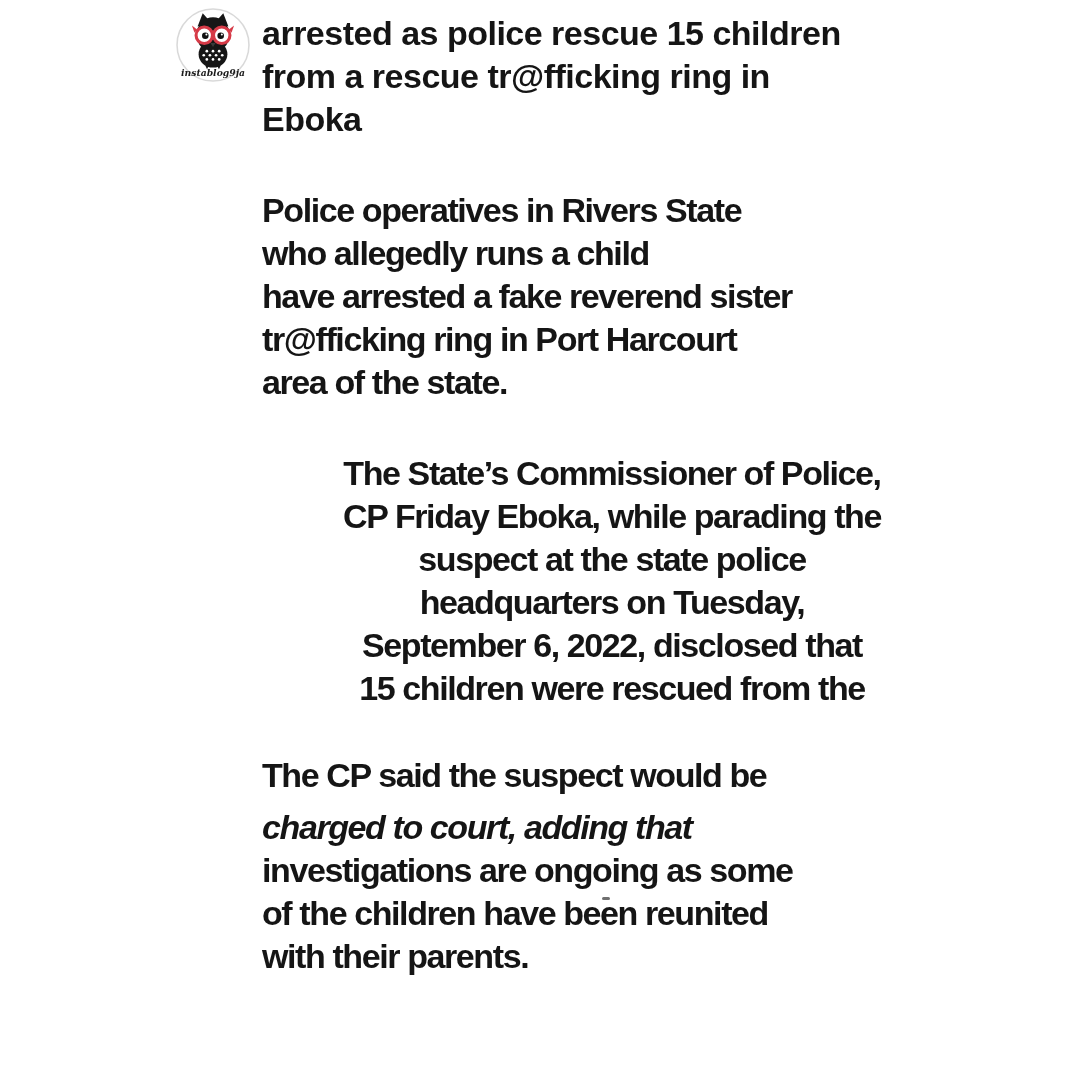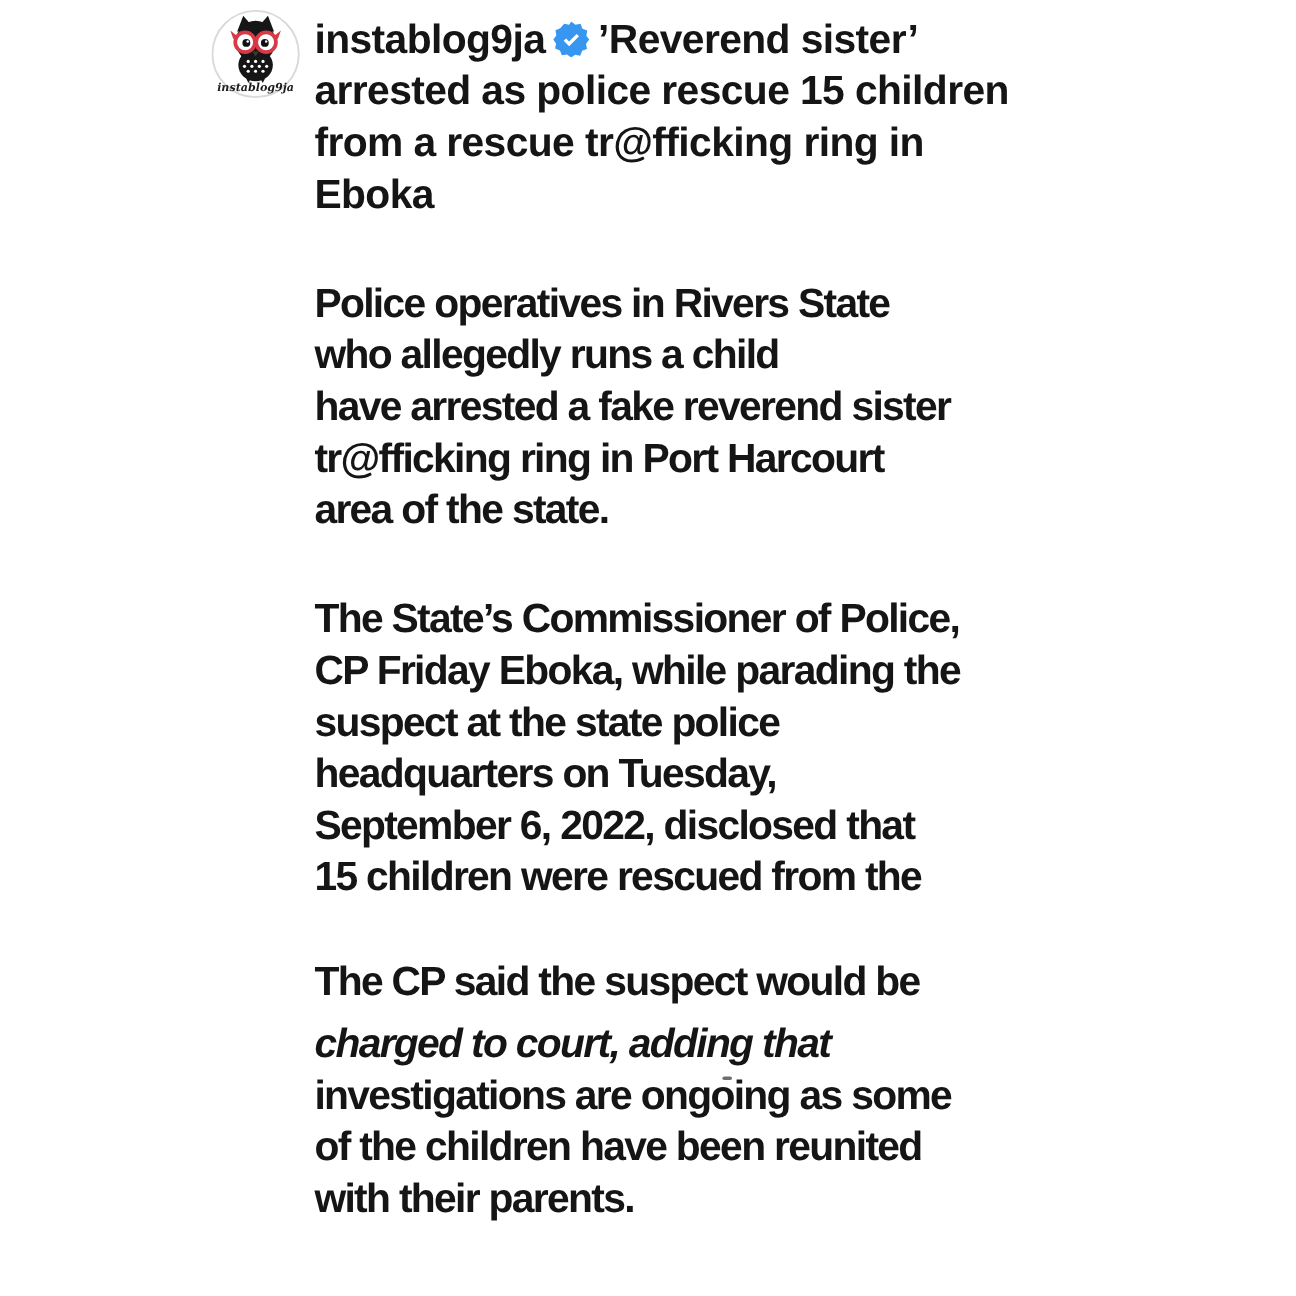--- a/index.html
+++ b/index.html
@@ -26,21 +26,21 @@
   }
   .line {
     font-size: 34px;
     line-height: 43px;
     letter-spacing: -0.5px;
     white-space: nowrap;
     font-weight: 700;
   }
   .para-title { margin-bottom: 48px; }
   .para-2 { margin-bottom: 48px; }
-  .para-3 { margin-bottom: 44px; }
+  .para-3 { margin-bottom: 44px; text-align: center; }
   .para-body .line { letter-spacing: -1.4px; }
   .username { cursor: pointer; }
   .badge {
     display: inline-block;
     width: 30px; height: 30px;
     margin: 0 7px;
     vertical-align: -4px;
   }
   .badge svg { display: block; width: 100%; height: 100%; }
   .shifted { margin-top: 9px; font-style: italic; }
@@ -95,26 +95,20 @@
 
     <polygon points="28.5,56 32,56 30.2,59.5" fill="#161616"></polygon>
     <polygon points="40,56 43.5,56 41.8,59.5" fill="#161616"></polygon>
 
     <text x="36" y="66" text-anchor="middle" font-family="'DejaVu Serif', serif" font-style="italic" font-weight="bold" font-size="9" fill="#1c1c1c">instablog9ja</text>
   </svg>
 </div>
 
 <div class="caption">
   <div class="para-title">
-    <div class="line">
-      <span class="username">instablog9ja</span><span class="badge"><svg viewBox="0 0 24 24">
-            <path fill="#3797f0" d="M12 0l2.8 2.1 3.4-.6 1.3 3.2 3.2 1.3-.6 3.4L24 12l-2.1 2.8.6 3.4-3.2 1.3-1.3 3.2-3.4-.6L12 24l-2.8-2.1-3.4.6-1.3-3.2-3.2-1.3.6-3.4L0 12l2.1-2.8-.6-3.4 3.2-1.3L7.3 1.5l3.4.6z"></path>
-            <path fill="#ffffff" d="M10.6 16.4l-3.6-3.6 1.6-1.6 2 2 5-5 1.6 1.6z"></path>
-          </svg></span><span>’Reverend sister’</span>
-    </div>
     <div class="line">arrested as police rescue 15 children</div>
     <div class="line">from a rescue tr@fficking ring in</div>
     <div class="line">Eboka</div>
   </div>
 
   <div class="para-2 para-body">
     <div class="line">Police operatives in Rivers State</div>
     <div class="line">who allegedly runs a child</div>
     <div class="line">have arrested a fake reverend sister</div>
     <div class="line">tr@fficking ring in Port Harcourt</div>

